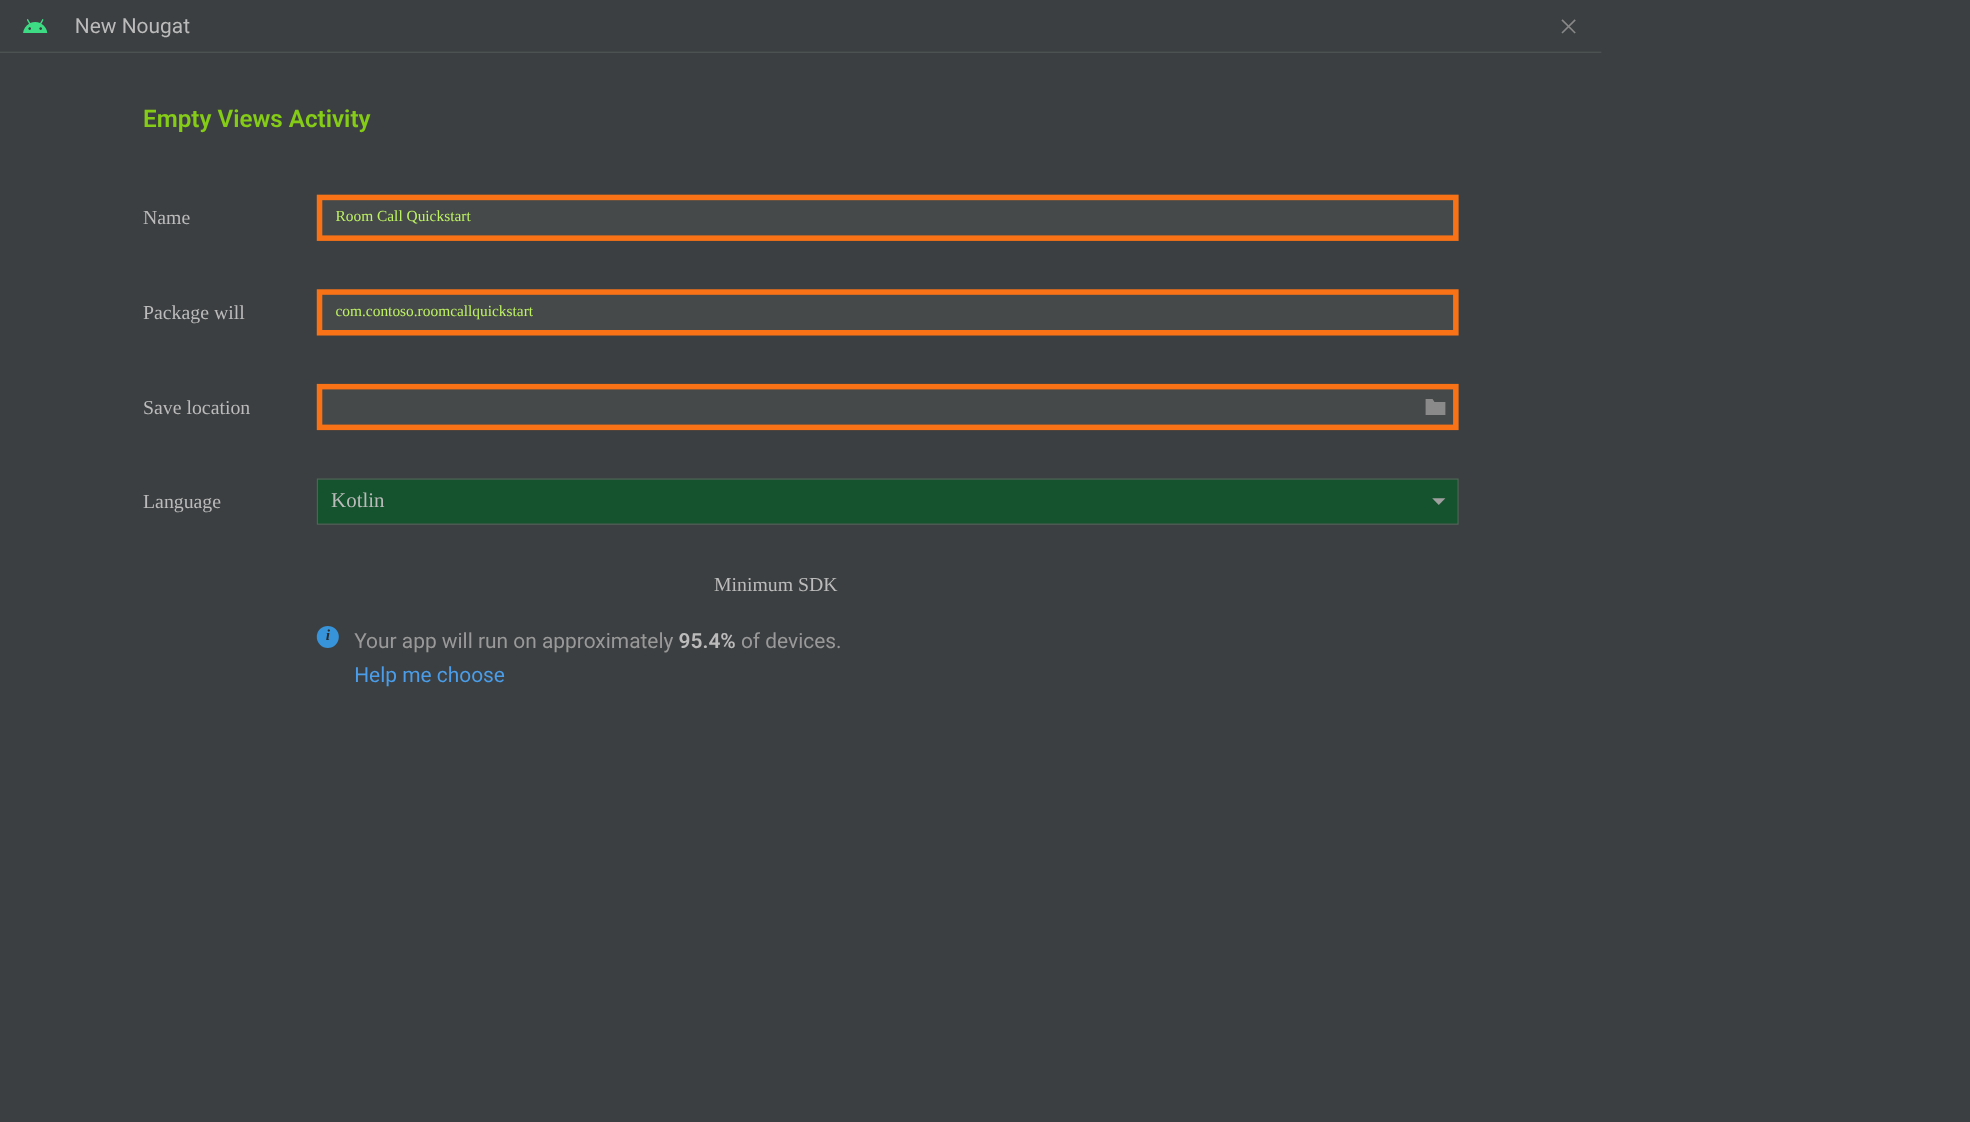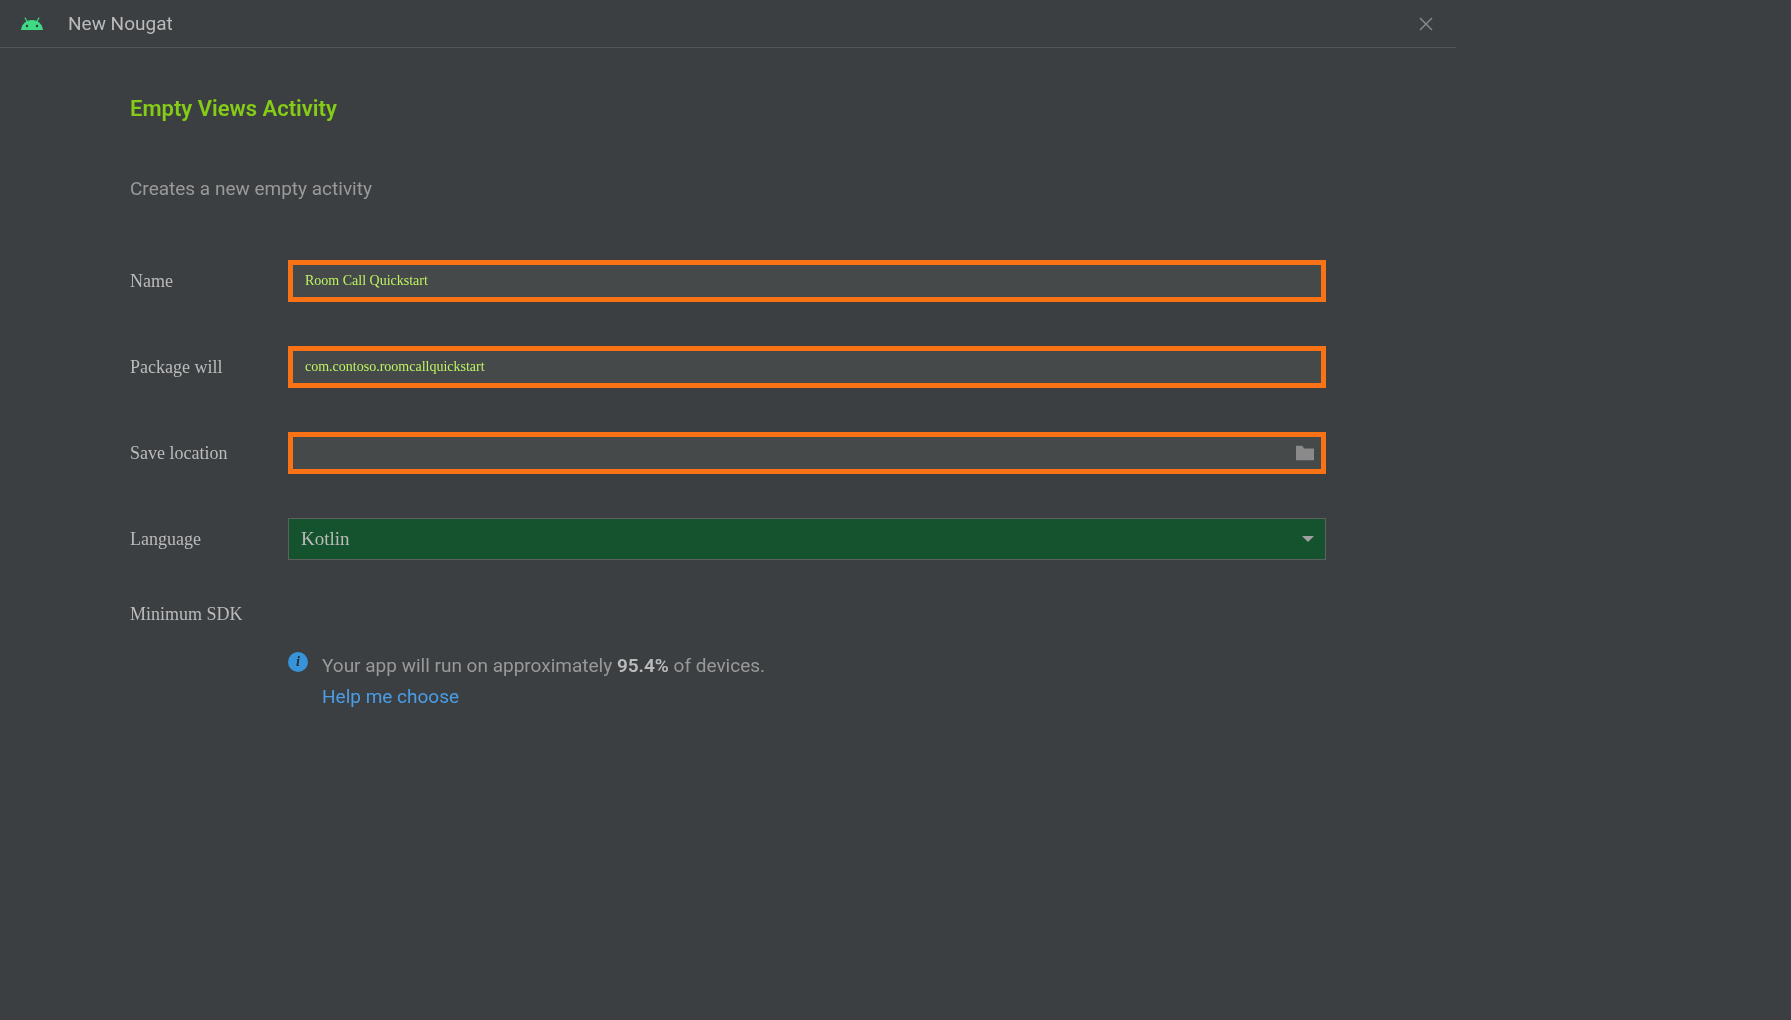--- a/index.html
+++ b/index.html
@@ -187,21 +187,20 @@
   <span class="close-btn">
     <svg width="14" height="14" viewBox="0 0 14 14">
       <line x1="1" y1="1" x2="13" y2="13" stroke="#888" stroke-width="1.5"></line>
       <line x1="13" y1="1" x2="1" y2="13" stroke="#888" stroke-width="1.5"></line>
     </svg>
   </span>
 </div>
 
 <div class="content">
   <h1 class="page-title">Empty Views Activity</h1>
-  <div class="page-subtitle">Creates a new empty activity</div>
 
   <div class="form-row">
     <div class="form-label">Name</div>
     <div class="form-field">
       <input type="text" class="text-input" value="Room Call Quickstart" style="">
     </div>
   </div>
 
   <div class="form-row">
     <div class="form-label">Package will</div>
@@ -227,21 +226,21 @@
     <div class="form-field">
       <div class="select-wrap">
         <div class="select-display">
           <span>Kotlin</span>
         </div>
         <span class="chevron-down"></span>
       </div>
     </div>
   </div>
 
-  <div class="form-row" style="margin-bottom:24px;">
+  <div class="form-row" style="margin-bottom:24px;flex-direction:column;">
     <div class="form-label">Minimum SDK</div>
   </div>
 
   <div class="info-row">
     <span class="info-icon">i</span>
     <div>
       <div class="info-text">
         <span>Your app will run on approximately </span><strong>95.4%</strong><span> of devices.</span>
       </div>
       <span class="help-link">Help me choose</span>

